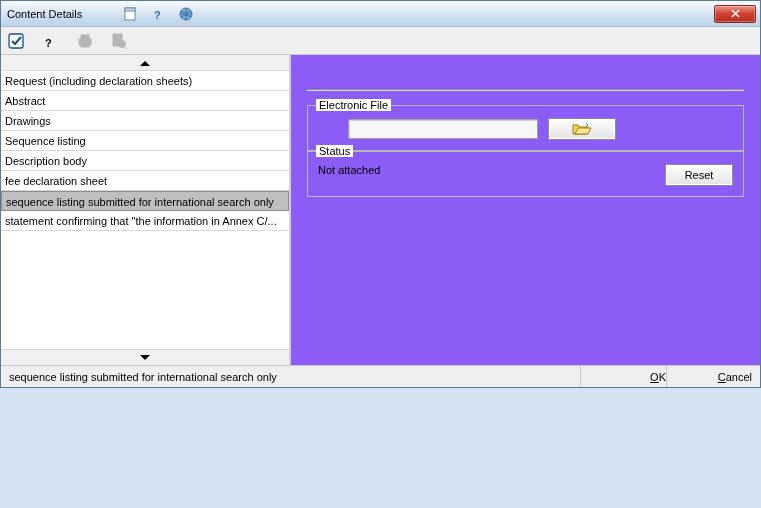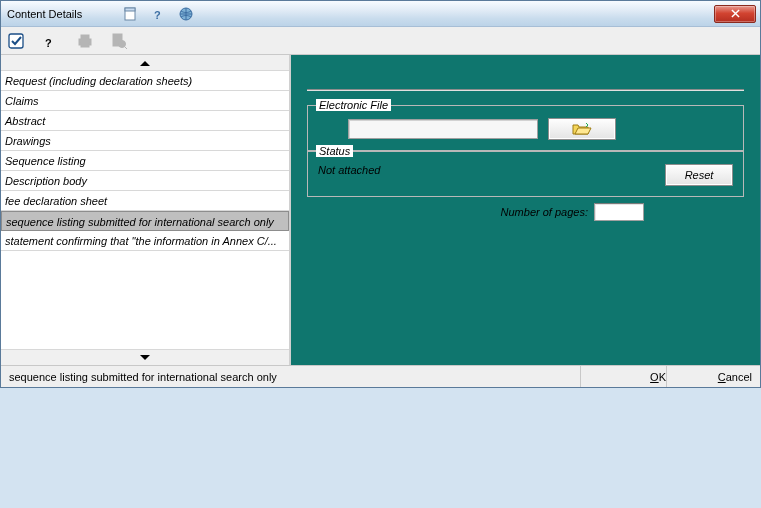--- a/index.html
+++ b/index.html
@@ -12,21 +12,21 @@
   .titlebar .spacer { flex: 1; }
   .titlebar .tbicons { display: flex; align-items: center; gap: 12px; }
   .titlebar .tbicons svg { width: 16px; height: 16px; }
   .close-btn { width: 42px; height: 18px; margin-right: 4px; border-radius: 2px; background: linear-gradient(#e89a90, #d24431 45%, #b52e20); border: 1px solid #8a2a1e; color: #fff; display: flex; align-items: center; justify-content: center; font-weight: bold; box-shadow: inset 0 0 0 1px rgba(255,255,255,0.3); }
   .close-btn svg { width: 9px; height: 9px; }
 
   .toolbar { height: 28px; background: #efefef; border-bottom: 1px solid #c9c9c9; display: flex; align-items: center; padding: 0 6px; gap: 14px; }
   .toolbar .ticon { width: 20px; height: 20px; display: flex; align-items: center; justify-content: center; }
   .toolbar .disabled svg * { stroke: #b5b5b5 !important; fill: #b5b5b5 !important; }
 
-  .body { flex: 1; display: flex; background: #0f766e; font-style: italic; }
+  .body { flex: 1; display: flex; background: #8b5cf6; }
 
   .left-pane { width: 290px; border-right: 2px inset #d0d0d0; display: flex; flex-direction: column; background: #fff; }
   .scroll-up, .scroll-down { height: 16px; background: #f0f0f0; display: flex; align-items: center; justify-content: center; border-bottom: 1px solid #d8d8d8; }
   .scroll-down { border-top: 1px solid #d8d8d8; border-bottom: none; }
   .list { flex: 1; overflow: hidden; }
   .list-item { height: 20px; line-height: 20px; padding: 0 4px; border-bottom: 1px solid #d8d8d8; white-space: nowrap; overflow: hidden; text-overflow: ellipsis; cursor: default; }
   .list-item.selected { background: #bfbfbf; color: #000; border: 1px solid #8d8d8d; }
 
   .right-pane { flex: 1; padding: 8px 16px 8px 16px; }
   .rp-inner { border-top: 2px groove #e0e0e0; margin-top: 26px; padding-top: 14px; }
@@ -106,21 +106,20 @@
   <div class="body">
 
     <div class="left-pane">
       <div class="scroll-up">
         <svg width="12" height="8" viewBox="0 0 12 8">
             <path d="M1 7l5-5 5 5z" fill="#000"></path>
           </svg>
       </div>
       <div class="list" id="list">
           <div class="list-item">Request (including declaration sheets)</div>
-          <div class="list-item">Claims</div>
           <div class="list-item">Abstract</div>
           <div class="list-item">Drawings</div>
           <div class="list-item">Sequence listing</div>
           <div class="list-item">Description body</div>
           <div class="list-item">fee declaration sheet</div>
           <div class="list-item selected">sequence listing submitted for international search only</div>
           <div class="list-item">statement confirming that "the information in Annex C/...</div>
         </div>
       <div class="scroll-down">
         <svg width="12" height="8" viewBox="0 0 12 8">
@@ -149,24 +148,20 @@
         <div class="fieldset">
           <span class="legend">Status</span>
           <div class="status-row">
             <div class="status-text">Not attached</div>
             <div class="btn">
               <span>Reset</span>
             </div>
           </div>
         </div>
 
-        <div class="num-row">
-          <span>Number of pages:</span>
-          <div class="num-input"></div>
-        </div>
 
       </div>
     </div>
 
   </div>
 
   <div class="statusbar">
     <div class="stext">sequence listing submitted for international search only</div>
     <div class="sbtn"><span class="ul">O</span><span id="ok-rest">K</span></div>
     <div class="sbtn"><span class="ul">C</span><span id="cancel-rest">ancel</span></div>

